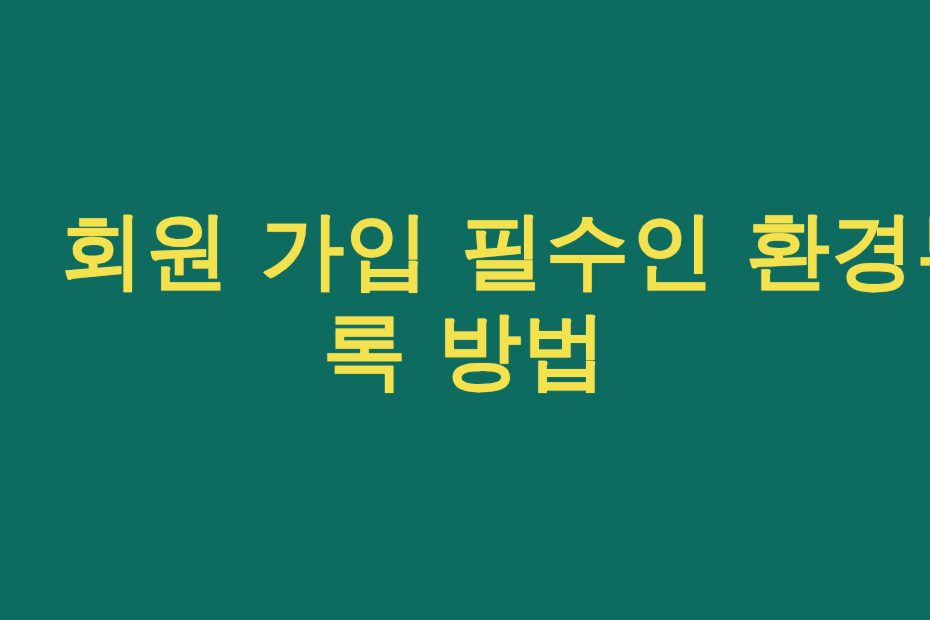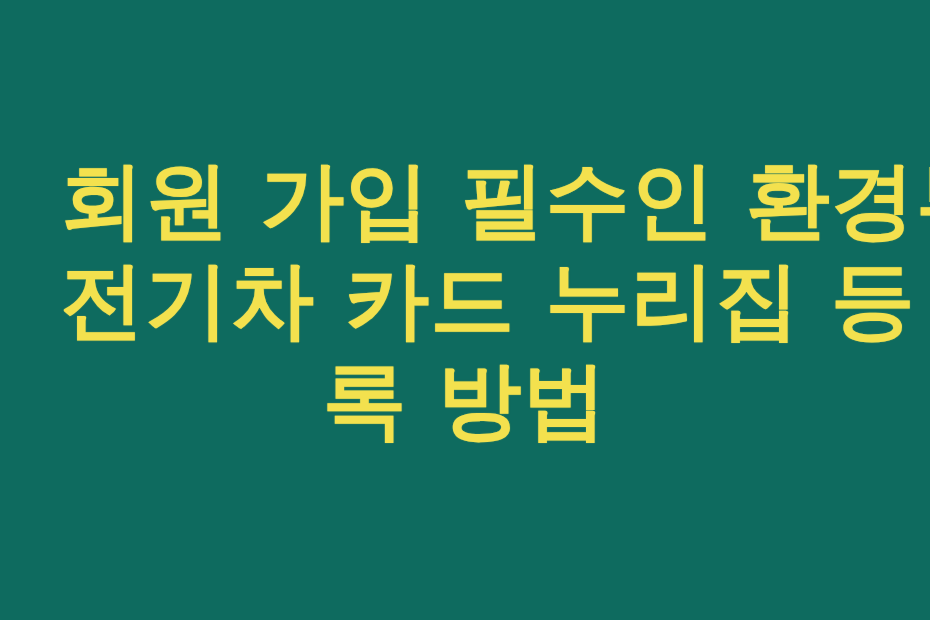--- a/index.html
+++ b/index.html
@@ -51,18 +51,17 @@
 </style>
 </head>
 <body style="background: rgb(14, 107, 95); width: 930px; height: 620px;">
 
 <div id="canvas" style="background: rgb(14, 107, 95); width: 930px; height: 620px;">
 
   <div id="title-block">
 
     <span class="title-line l1" style="color: rgb(243, 225, 78);">회원 가입 필수인 환경부</span>
 
-    <span class="title-line l2" style="color: rgb(243, 225, 78);">전기차 카드 누리집 등</span>
 
     <span class="title-line l3" style="color: rgb(243, 225, 78);">록 방법</span>
 
   </div>
 </div>
 
 </body></html>

